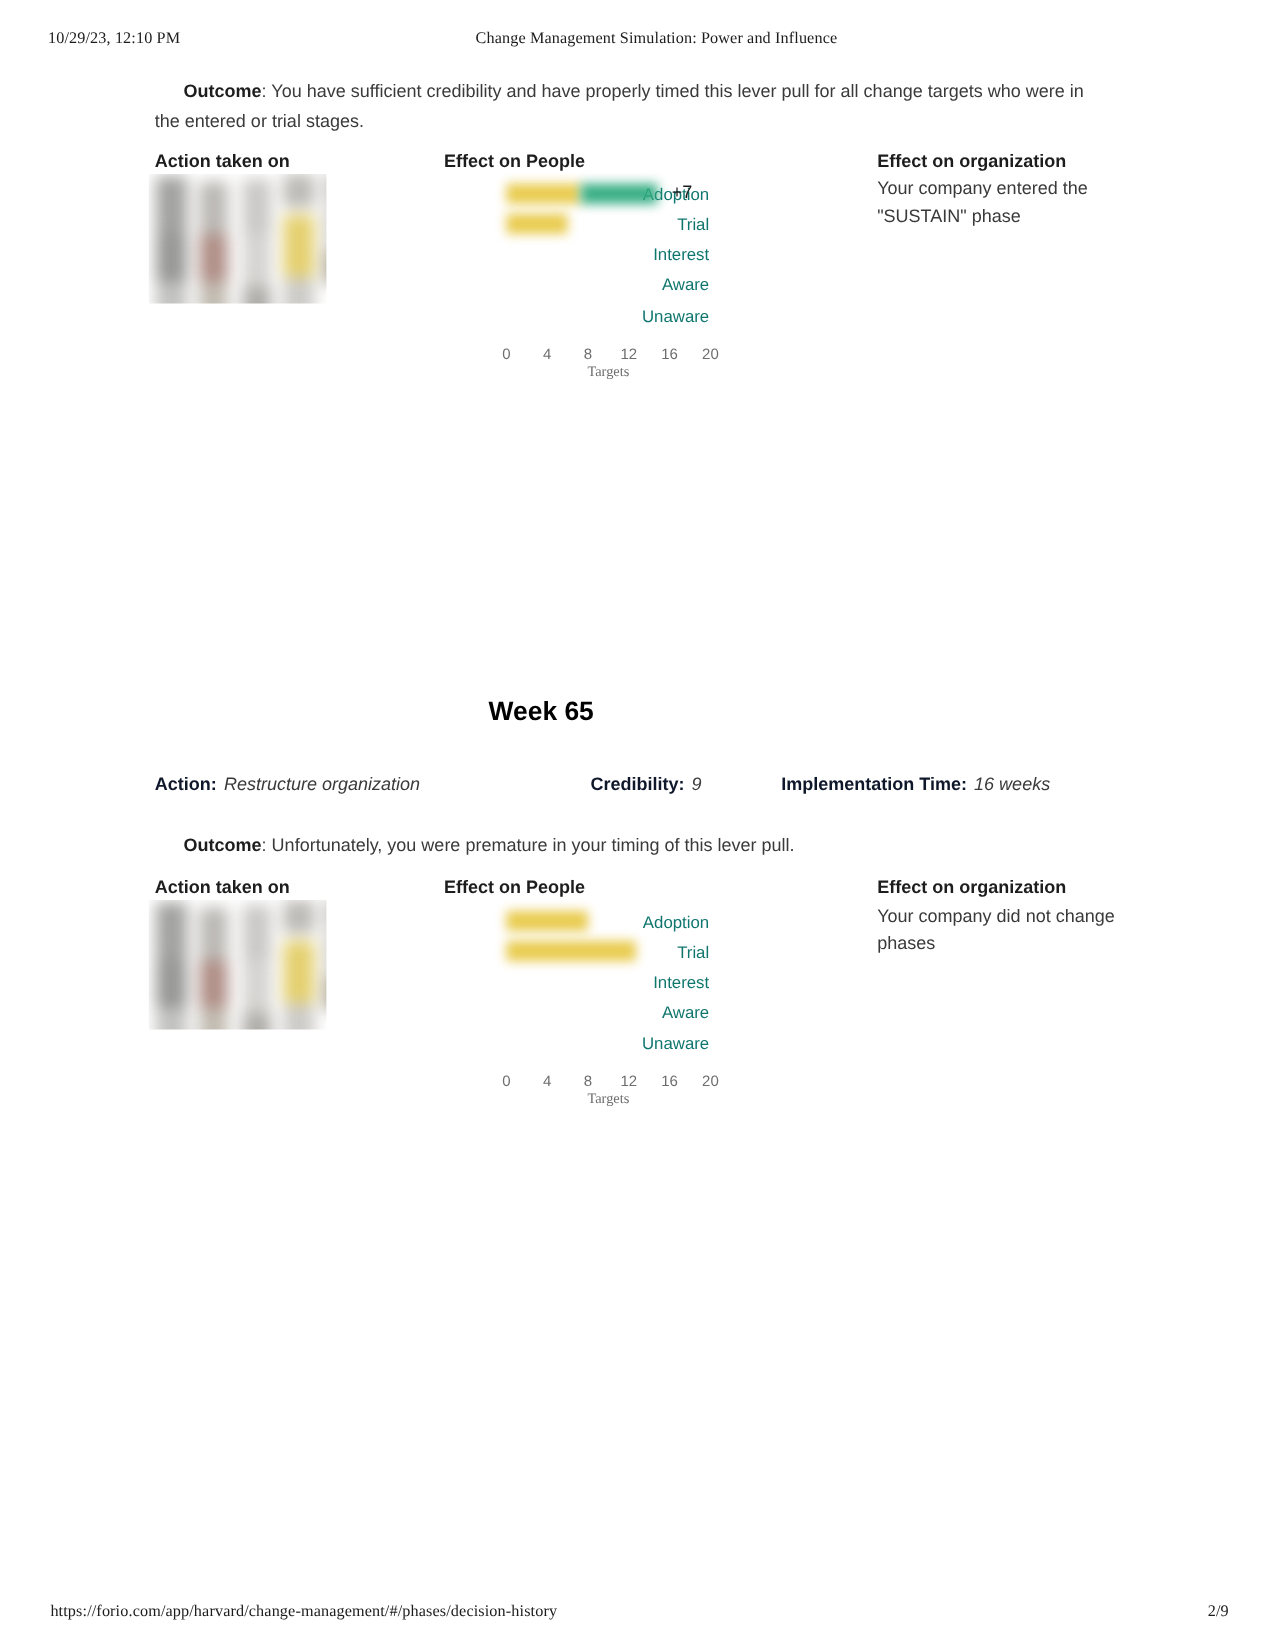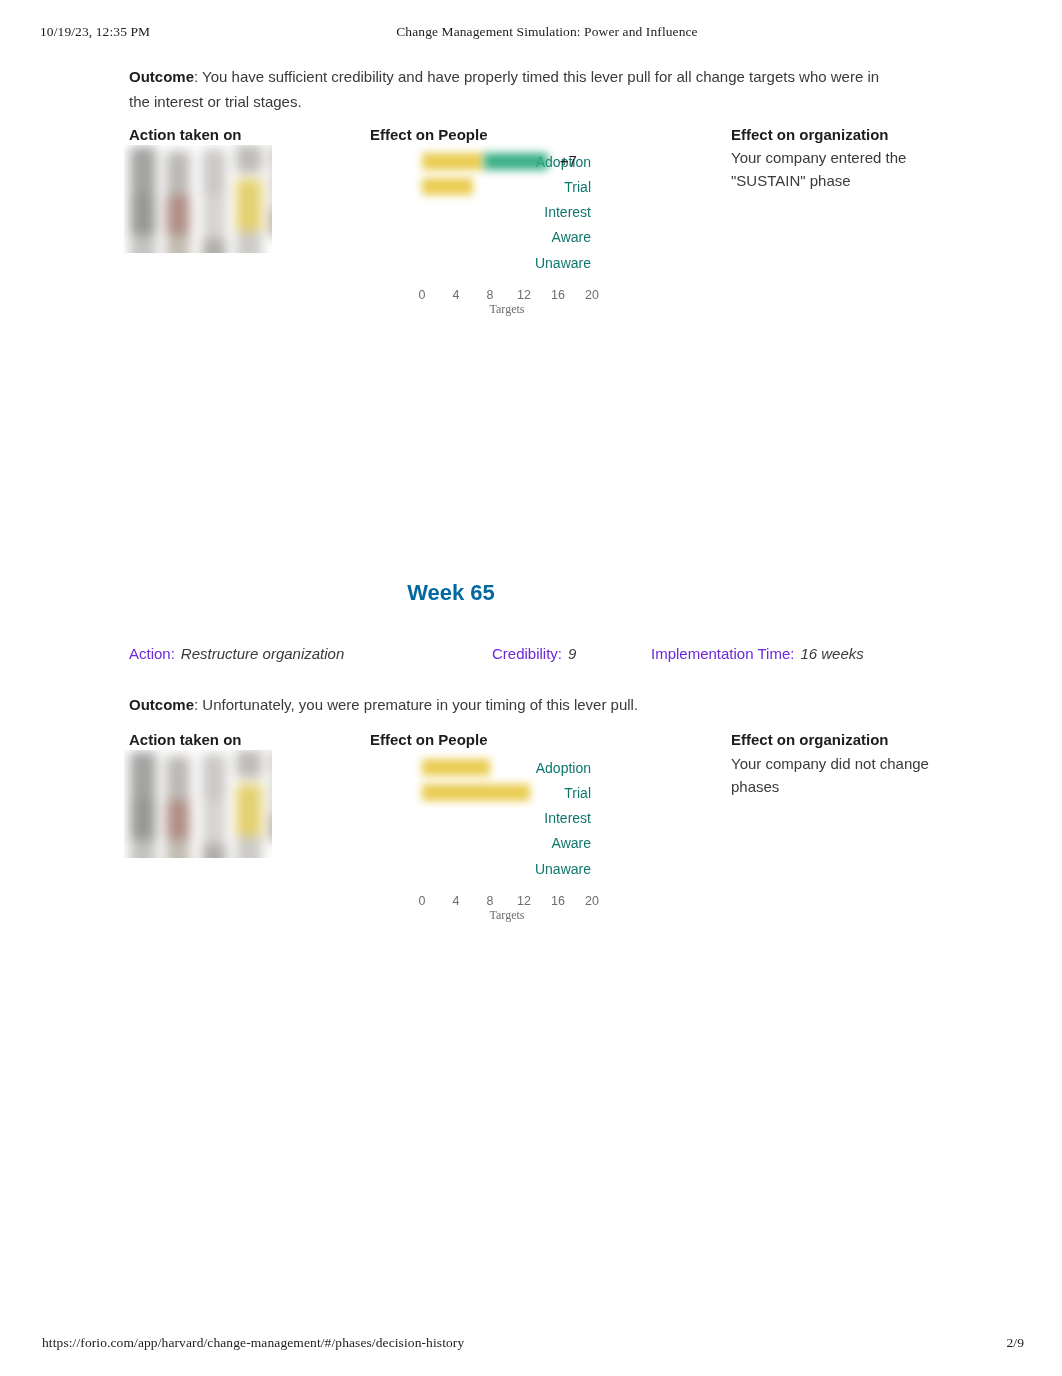--- a/index.html
+++ b/index.html
@@ -43,21 +43,21 @@
   }
 
   .outcome {
     position: absolute;
     left: 129px;
     width: 775px;
     font-size: 15px;
     line-height: 25px;
     color: #3a3a3a;
   }
-  .outcome b { color: #1d1d1d; font-weight: 700; }
+  .outcome b { color: #1d1d1d; font-weight: 700; margin-left: 24px; }
 
   .col-head {
     position: absolute;
     font-size: 15px;
     font-weight: 700;
     color: #1d1d1d;
     white-space: nowrap;
   }
 
   
@@ -131,37 +131,37 @@
     line-height: 22.5px;
     color: #3a3a3a;
   }
 
   .week-title {
     position: absolute;
     left: 0; width: 902px;
     text-align: center;
     font-size: 22px;
     font-weight: 700;
-    color: #0369a1;
+    color: #000000;
   }
   .meta { position: absolute; font-size: 15px; color: #3a3a3a; white-space: nowrap; }
-  .meta b { color: #6d28d9; font-weight: 400; }
+  .meta b { color: #0f172a; font-weight: 700; }
   .meta .v { margin-left: 6px; font-style: italic; }
 </style>
 </head>
 <body>
 
 <div class="print-header">
-  <span class="ph-date">10/19/23, 12:35 PM</span>
+  <span class="ph-date">10/29/23, 12:10 PM</span>
   <span class="ph-title">Change Management Simulation: Power and Influence</span>
 </div>
 
 <div class="content">
 
-  <div class="outcome" style="top:64px;"><b>Outcome</b><span>: You have sufficient credibility and have properly timed this lever pull for all change targets who were in the interest or trial stages.</span></div>
+  <div class="outcome" style="top:64px;"><b>Outcome</b><span>: You have sufficient credibility and have properly timed this lever pull for all change targets who were in the entered or trial stages.</span></div>
 
   <div class="col-head" style="left:129px; top:126px;">Action taken on</div>
   <div class="col-head" style="left:370px; top:126px;">Effect on People</div>
   <div class="col-head" style="left:731px; top:126px;">Effect on organization</div>
 
   <div class="thumb" style="left:124px; top:145px;">
     <div class="thumb-inner">
       <div class="tcell" style="left:16px;  top:12px; width:26px; height:46px; background:#9a9a98;"></div>
       <div class="tcell" style="left:16px;  top:58px; width:26px; height:42px; background:#8f8f8d;"></div>
       <div class="tcell" style="left:16px;  top:100px;width:26px; height:34px; background:#bdbdbb;"></div>

